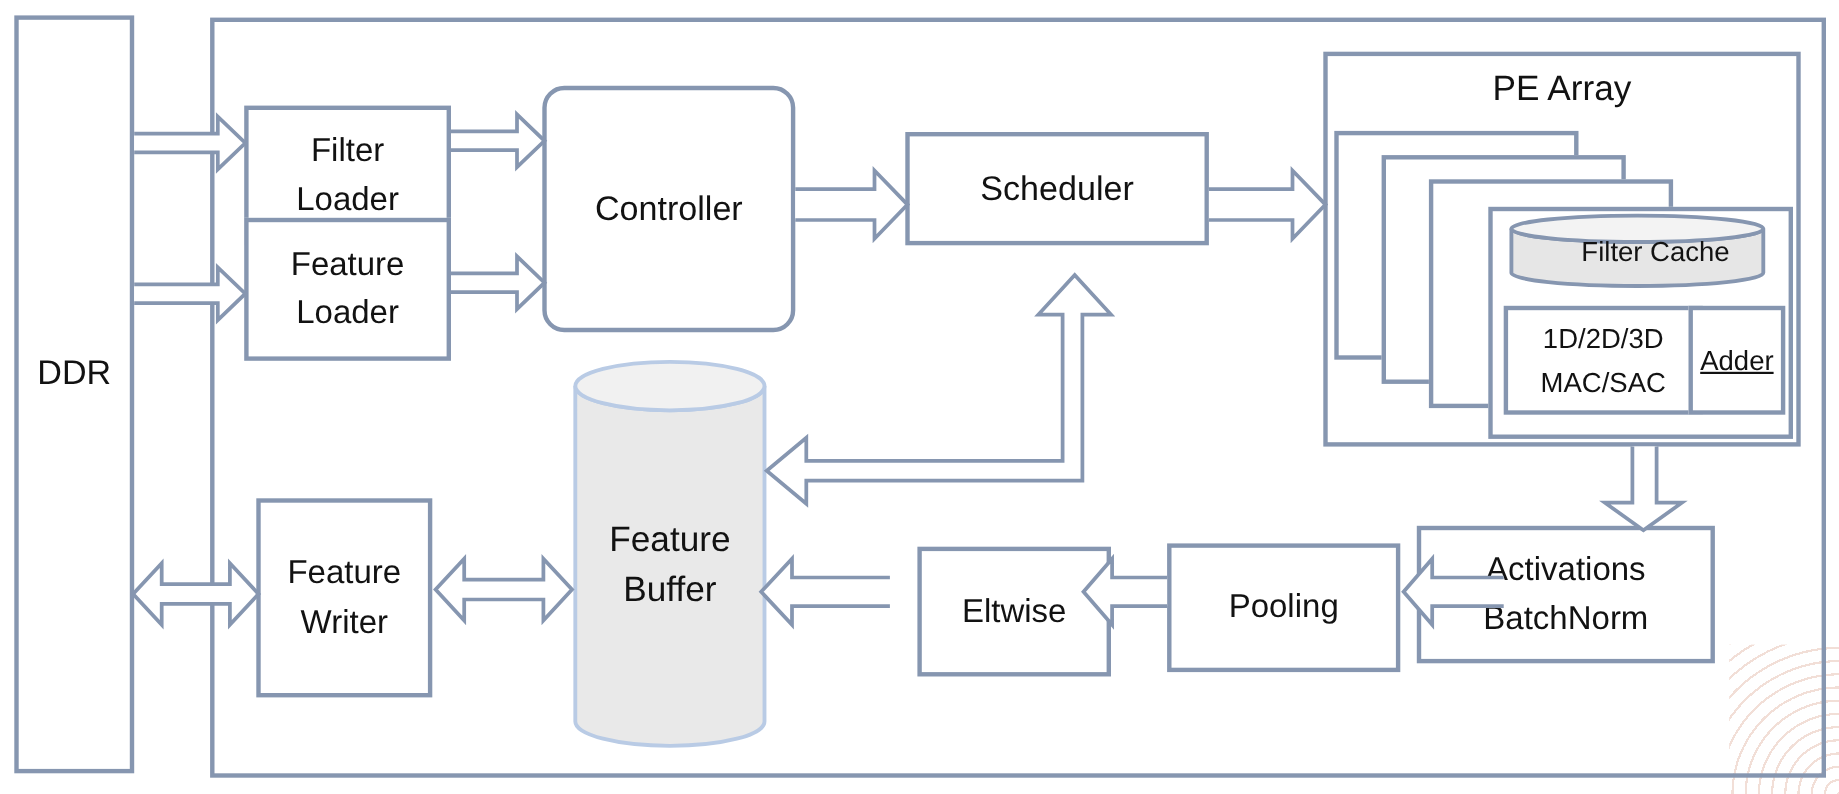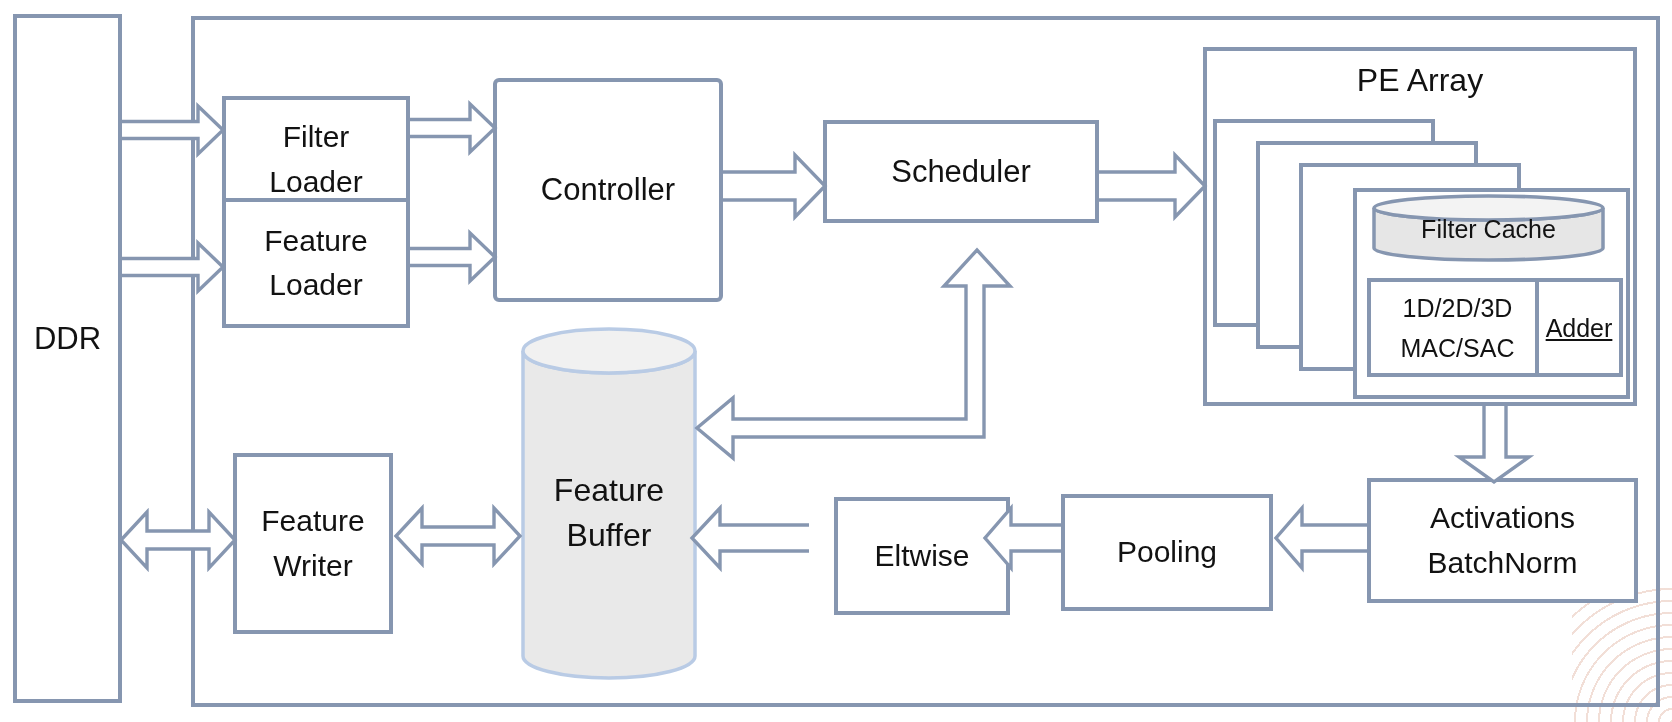--- a/index.html
+++ b/index.html
@@ -53,21 +53,21 @@
 
   <div class="box f30 z3" style="left:222px; top:60px; width:188px; height:127px;margin-top:36px;">
     <span>Filter
 Loader</span>
   </div>
   <div class="box f30 z3" style="left:222px; top:198px; width:188px; height:130px;">
     <span>Feature
 Loader</span>
   </div>
 
-  <div class="box f30 z3" style="left:493px; top:78px; width:230px; height:224px; border-radius:6px; font-size:31px;">
+  <div class="box f30 z3" style="left:493px; top:78px; width:230px; height:224px; border-radius:20px; font-size:31px;">
     <span>Controller</span>
   </div>
 
   <div class="box f30 z3" style="left:823px; top:120px; width:276px; height:103px; font-size:31px;">
     <span>Scheduler</span>
   </div>
 
   <div class="box nolabel z3" style="left:1203px; top:47px; width:434px; height:359px;"></div>
   <div class="lbl f32 z4" style="left:1203px; top:62px; width:434px; height:36px;">PE Array</div>
 
@@ -88,41 +88,41 @@
     <span>Feature
 Writer</span>
   </div>
 
   <div class="box f30 z3" style="left:809px; top:497px; width:176px; height:118px;margin-left:25px;">
     <span>Eltwise</span>
   </div>
   <div class="box f30 z3" style="left:1061px; top:494px; width:212px; height:117px;">
     <span>Pooling</span>
   </div>
-  <div class="box f30 z3" style="left:1367px; top:478px; width:271px; height:125px;">
+  <div class="box f30 z3" style="left:1288px; top:478px; width:271px; height:125px;">
     <span>Activations
 BatchNorm</span>
   </div>
 
   <svg class="layer z5" width="1672" height="722" viewBox="0 0 1672 722">
 
     <g>
       <path d="M523,351 V656 A86,22 0 0 0 695,656 V351 A86,22 0 0 1 523,351 Z" fill="#e9e9e9" stroke="var(--buffer-stroke)" stroke-width="3.5"></path>
       <ellipse cx="609" cy="351" rx="86" ry="22" fill="#f1f1f1" stroke="var(--buffer-stroke)" stroke-width="3.5"></ellipse>
     </g>
 
     <g>
       <path d="M1374,208 V248 A114.5,12 0 0 0 1603,248 V208 A114.5,12 0 0 1 1374,208 Z" fill="#e6e6e6" stroke="var(--stroke)" stroke-width="3.5"></path>
       <ellipse cx="1488.5" cy="208" rx="114.5" ry="12" fill="#f3f3f3" stroke="var(--stroke)" stroke-width="3.5"></ellipse>
     </g>
   </svg>
 
   <div class="lbl f32 z5" style="left:523px; top:458px; width:172px; height:110px;">Feature
 Buffer</div>
-  <div class="lbl f25 z5" style="left:1374px; top:212px; width:229px; height:36px; line-height:1.1;">Filter Cache</div>
+  <div class="lbl f25 z5" style="left:1374px; top:212px; width:262px; height:36px; line-height:1.1;">Filter Cache</div>
 
   <svg class="layer z6" width="1672" height="722" viewBox="0 0 1672 722" fill="#ffffff" stroke="var(--stroke)" stroke-width="3.4">
     <path d="M122,121.5 H198 V106 L223,130 L198,154 V138.5 H122"></path>
     <path d="M122,258.5 H198 V243 L223,267 L198,291 V275.5 H122"></path>
     <path d="M410,119.5 H470 V104 L495,128 L470,152 V136.5 H410"></path>
     <path d="M410,248.5 H470 V233 L495,257 L470,281 V265.5 H410"></path>
     <path d="M723,172 H795 V155 L825,186 L795,217 V200 H723"></path>
     <path d="M1099,172 H1175 V155 L1205,186 L1175,217 V200 H1099"></path>
     <path d="M1484,406 V457 H1459 L1494,482 L1529,457 H1506 V406"></path>
     <path d="M1367,525 H1302 V508 L1276,538 L1302,568 V551 H1367"></path>

